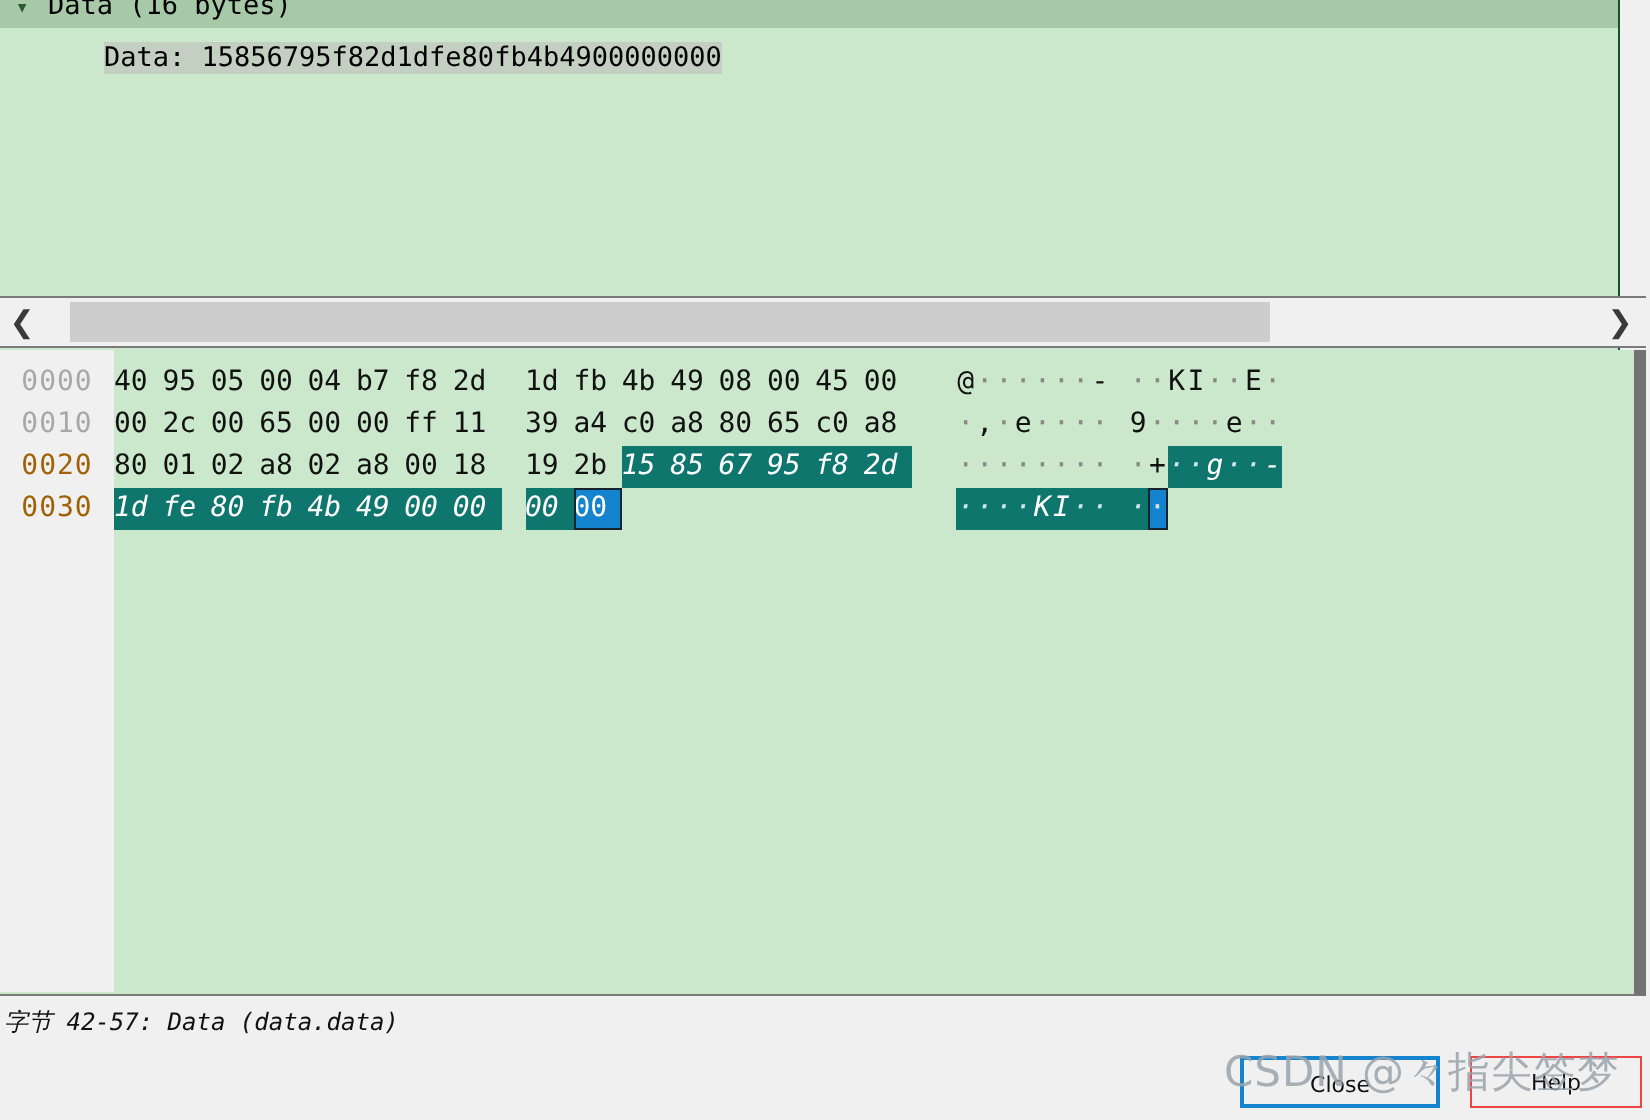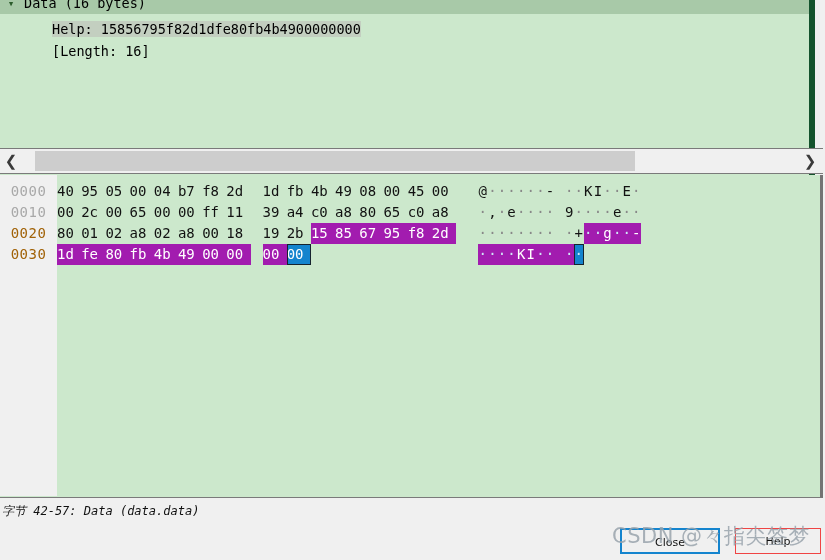--- a/index.html
+++ b/index.html
@@ -9,21 +9,21 @@
     font-family:"DejaVu Sans Mono","Liberation Mono",monospace;
     font-size:13px;
     -webkit-font-smoothing:none;
   }
   .app{position:relative;width:825px;height:560px;}
 
   
   .tree-pane{
     position:absolute;left:0;top:0;width:809px;height:192px;
     background:#cce8cc;
-    border-right:6px solid #14532d;
+    border-right:1px solid #14532d;
     overflow:hidden;
   }
   .tree-topstrip{
     position:absolute;left:0;top:0;width:809px;height:7px;
     background:#f0f0f0;
   }
   .tree-row{
     position:relative;height:21px;line-height:21px;white-space:nowrap;
     font-family:"DejaVu Sans Mono","Liberation Mono",monospace;
     font-size:13.5px;color:#000;
@@ -62,41 +62,41 @@
   }
   .hscroll .thumb{
     position:absolute;left:13px;top:0;width:600px;height:20px;
     background:#cdcdcd;
   }
 
   
   .hex-pane{
     position:absolute;left:0;top:175px;width:823px;height:323px;
     background:#cce8cc;
-    border-right:3px solid #737373;border-bottom:1px solid #7a7a7a;
+    border-right:6px solid #737373;border-bottom:1px solid #7a7a7a;
     box-sizing:border-box;overflow:hidden;
   }
   .hex-gutter{
     position:absolute;left:0;top:0;width:57px;height:321px;
     background:#f0f0f0;
   }
   .hex-rows{position:absolute;left:0;top:6px;width:823px;}
   .hex-row{
     height:21px;line-height:21px;white-space:nowrap;
     font-family:"DejaVu Sans Mono","Liberation Mono",monospace;
     font-size:14px;
   }
   .off{
     display:inline-block;width:57px;text-align:center;
     color:#a8a8a8;letter-spacing:0.5px;
   }
   .off.dark{color:#a16207;}
   .hexcell{display:inline-block;width:24.2px;text-align:left;color:#111;}
   .hexgap{display:inline-block;width:12px;}
-  .selbg{background:#a21caf;color:#ffffff;}
+  .selbg{background:#0f766e;color:#ffffff;font-style:italic;}
   .cursorcell{
     background:#1484ce;color:#ffffff;
     outline:1.5px solid #16232e;outline-offset:-1px;
   }
   .asciigap{display:inline-block;width:22px;}
   .asc{display:inline-block;width:9.6px;text-align:center;color:#111;}
   .asc.dot{color:#888;}
   .asc.seldot{color:#cfe8f7;}
   .asc.selchar{color:#ffffff;}
   .ascii-span{display:inline-block;}
@@ -141,26 +141,23 @@
 <div class="app">
 
   <div class="tree-pane">
     <div class="tree-topstrip"></div>
 
     <div class="tree-row row1 row-selected">
       <span class="twisty">▾</span><span class="lbl">Data (16 bytes)</span>
     </div>
 
     <div class="tree-row row2">
-      <span class="indent"></span><span class="hl-grey">Help: 15856795f82d1dfe80fb4b4900000000</span>
+      <span class="indent"></span><span class="hl-grey">Data: 15856795f82d1dfe80fb4b4900000000</span>
     </div>
 
-    <div class="tree-row row3">
-      <span class="indent"></span><span>[Length: 16]</span>
-    </div>
   </div>
 
   <div class="hscroll">
     <div class="arrow left">❮</div>
     <div class="track">
       <div class="thumb"></div>
     </div>
     <div class="arrow right">❯</div>
   </div>
 

